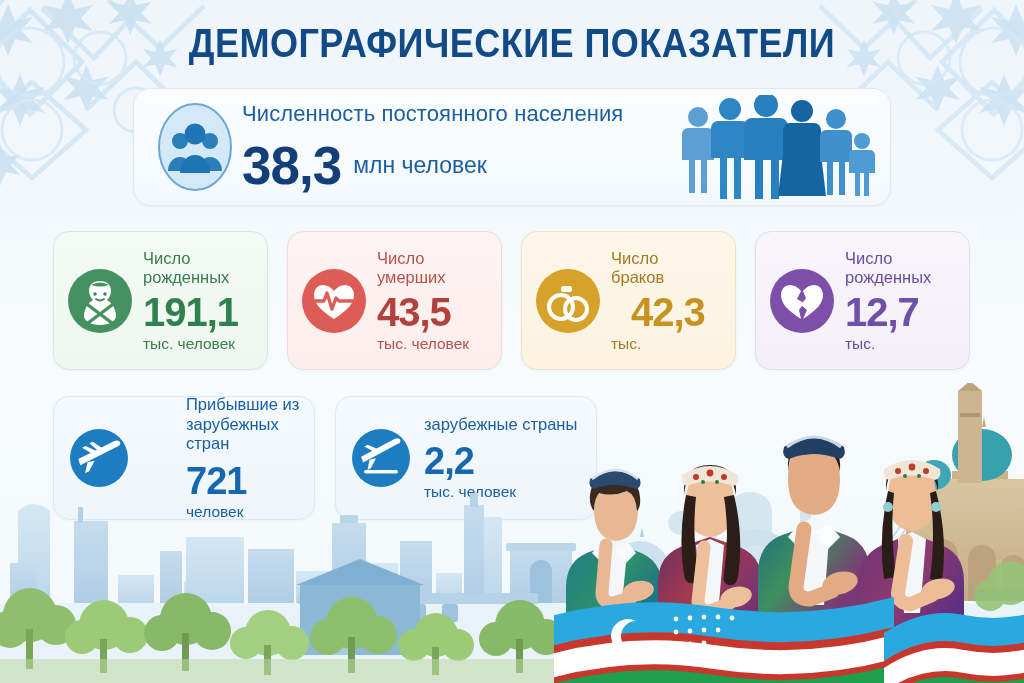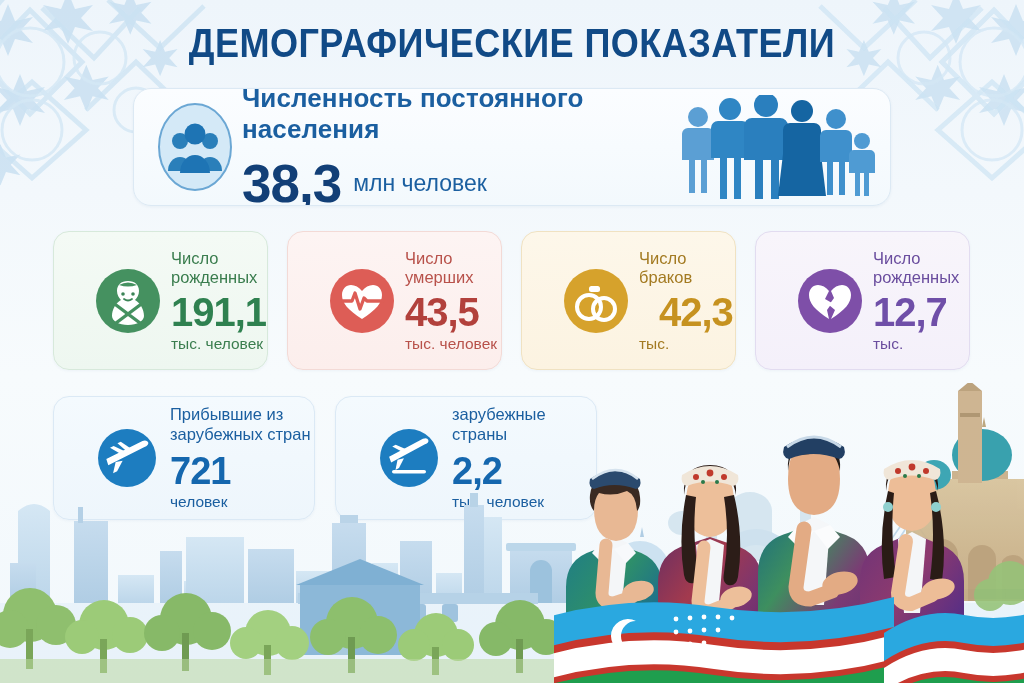--- a/index.html
+++ b/index.html
@@ -53,41 +53,39 @@
     overflow: hidden;
   }
   .hero-icon {
     flex: 0 0 auto;
     width: 78px; height: 92px;
     margin-left: 22px;
     display: flex; align-items: center; justify-content: center;
   }
   .hero-text { flex: 1 1 auto; margin-left: 8px; position: relative; z-index: 2; }
   .hero-label {
-    font-size: 26px; color: #1b5fa0; letter-spacing: .1px;
+    font-size: 22px; color: #1b5fa0; letter-spacing: .1px;
     margin-bottom: 11px;
-    font-weight: bold;
   }
   .hero-valrow { display: flex; align-items: center; }
   .hero-value {
     font-size: 53px; font-weight: bold; color: #123f77;
     letter-spacing: -1px; line-height: 56px;
   }
   .hero-unit { font-size: 23px; color: #1b5fa0; margin-left: 12px; }
   .hero-family { flex: 0 0 auto; width: 200px; height: 104px; margin-right: 14px; }
 
   
   .card {
     position: absolute;
     border-radius: 16px;
     border: 1px solid #e2e8f0;
     display: flex; align-items: center;
     box-shadow: 0 1px 3px rgba(30,80,130,.05);
     overflow: hidden;
-    padding-left: 28px;
   }
   .card .c-icon { flex: 0 0 auto; display: flex; align-items: center; justify-content: center; }
   .card .c-body { flex: 1 1 auto; display: flex; flex-direction: column; }
   .c-label { font-size: 16.5px; line-height: 19.5px; }
   .c-value { font-weight: bold; letter-spacing: -1px; }
   .c-unit  { font-size: 15.5px; line-height: 18px; }
 
   
   .row1 { top: 231px; width: 215px; height: 139px; }
   .row1 .c-icon { width: 64px; height: 64px; margin-left: 14px; }
@@ -112,21 +110,21 @@
   .row2 {
     top: 396px; height: 124px;
     background: linear-gradient(180deg,#f4fafe,#eef6fc);
     border-color: #dbe9f5;
   }
   .row2 .c-icon { width: 58px; height: 58px; margin-left: 16px; }
   .row2 .c-body { margin-left: 14px; }
   .row2 .c-label { color:#1b5fa0; }
   .row2 .c-unit  { color:#1b5fa0; }
   .row2 .c-value { color:#1567ae; font-size: 38px; line-height: 43px; margin-top: 6px; }
-  #card-arrived  { left: 53px;  width: 262px; }
+  #card-arrived  { left: 53px;  width: 262px; gap: 44px; }
   #card-departed { left: 335px; width: 262px; }
 
   
   .scene { position: absolute; left: 0; bottom: 0; width: 1024px; height: 300px; pointer-events: none; }
   .city  { position: absolute; left: 0; bottom: 0; width: 1024px; height: 230px; }
   .tower { position: absolute; right: 18px; top: 238px; width: 66px; height: 215px; }
   .people{ position: absolute; right: 0; bottom: 0; width: 470px; height: 300px; }
   .trees { position: absolute; left: 0; bottom: 0; width: 1024px; height: 120px; }
 </style>
 </head>

